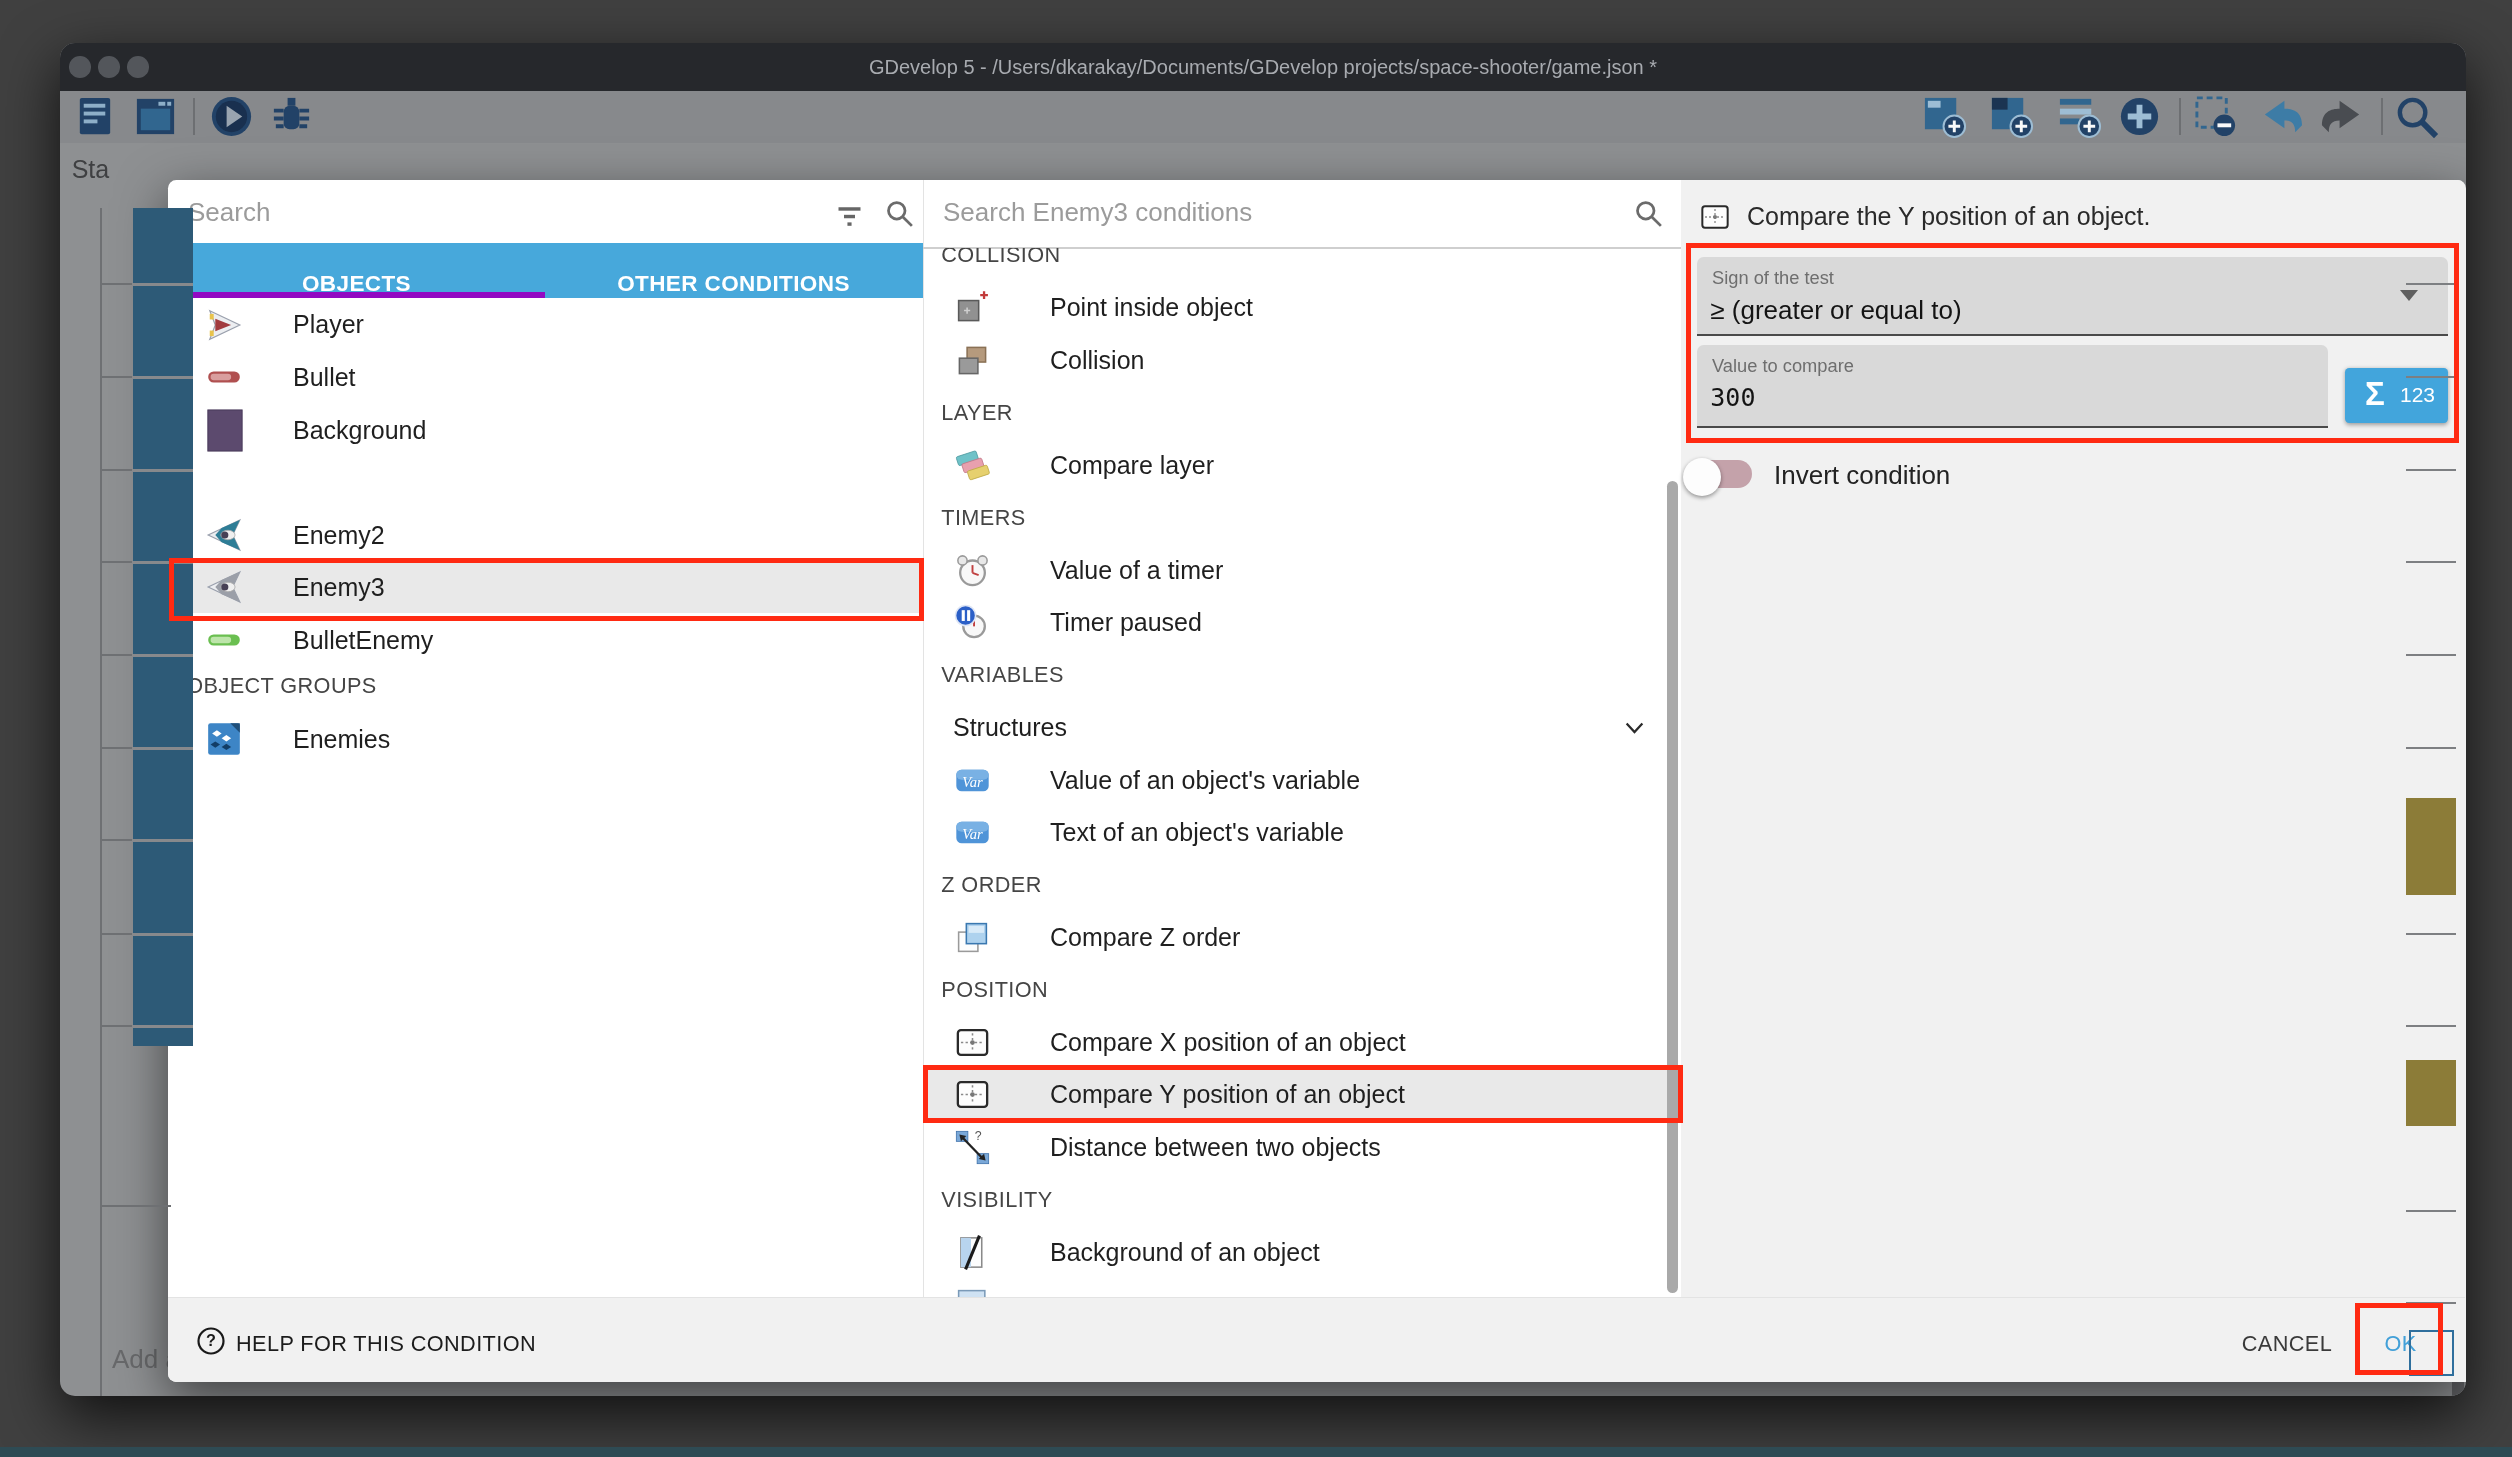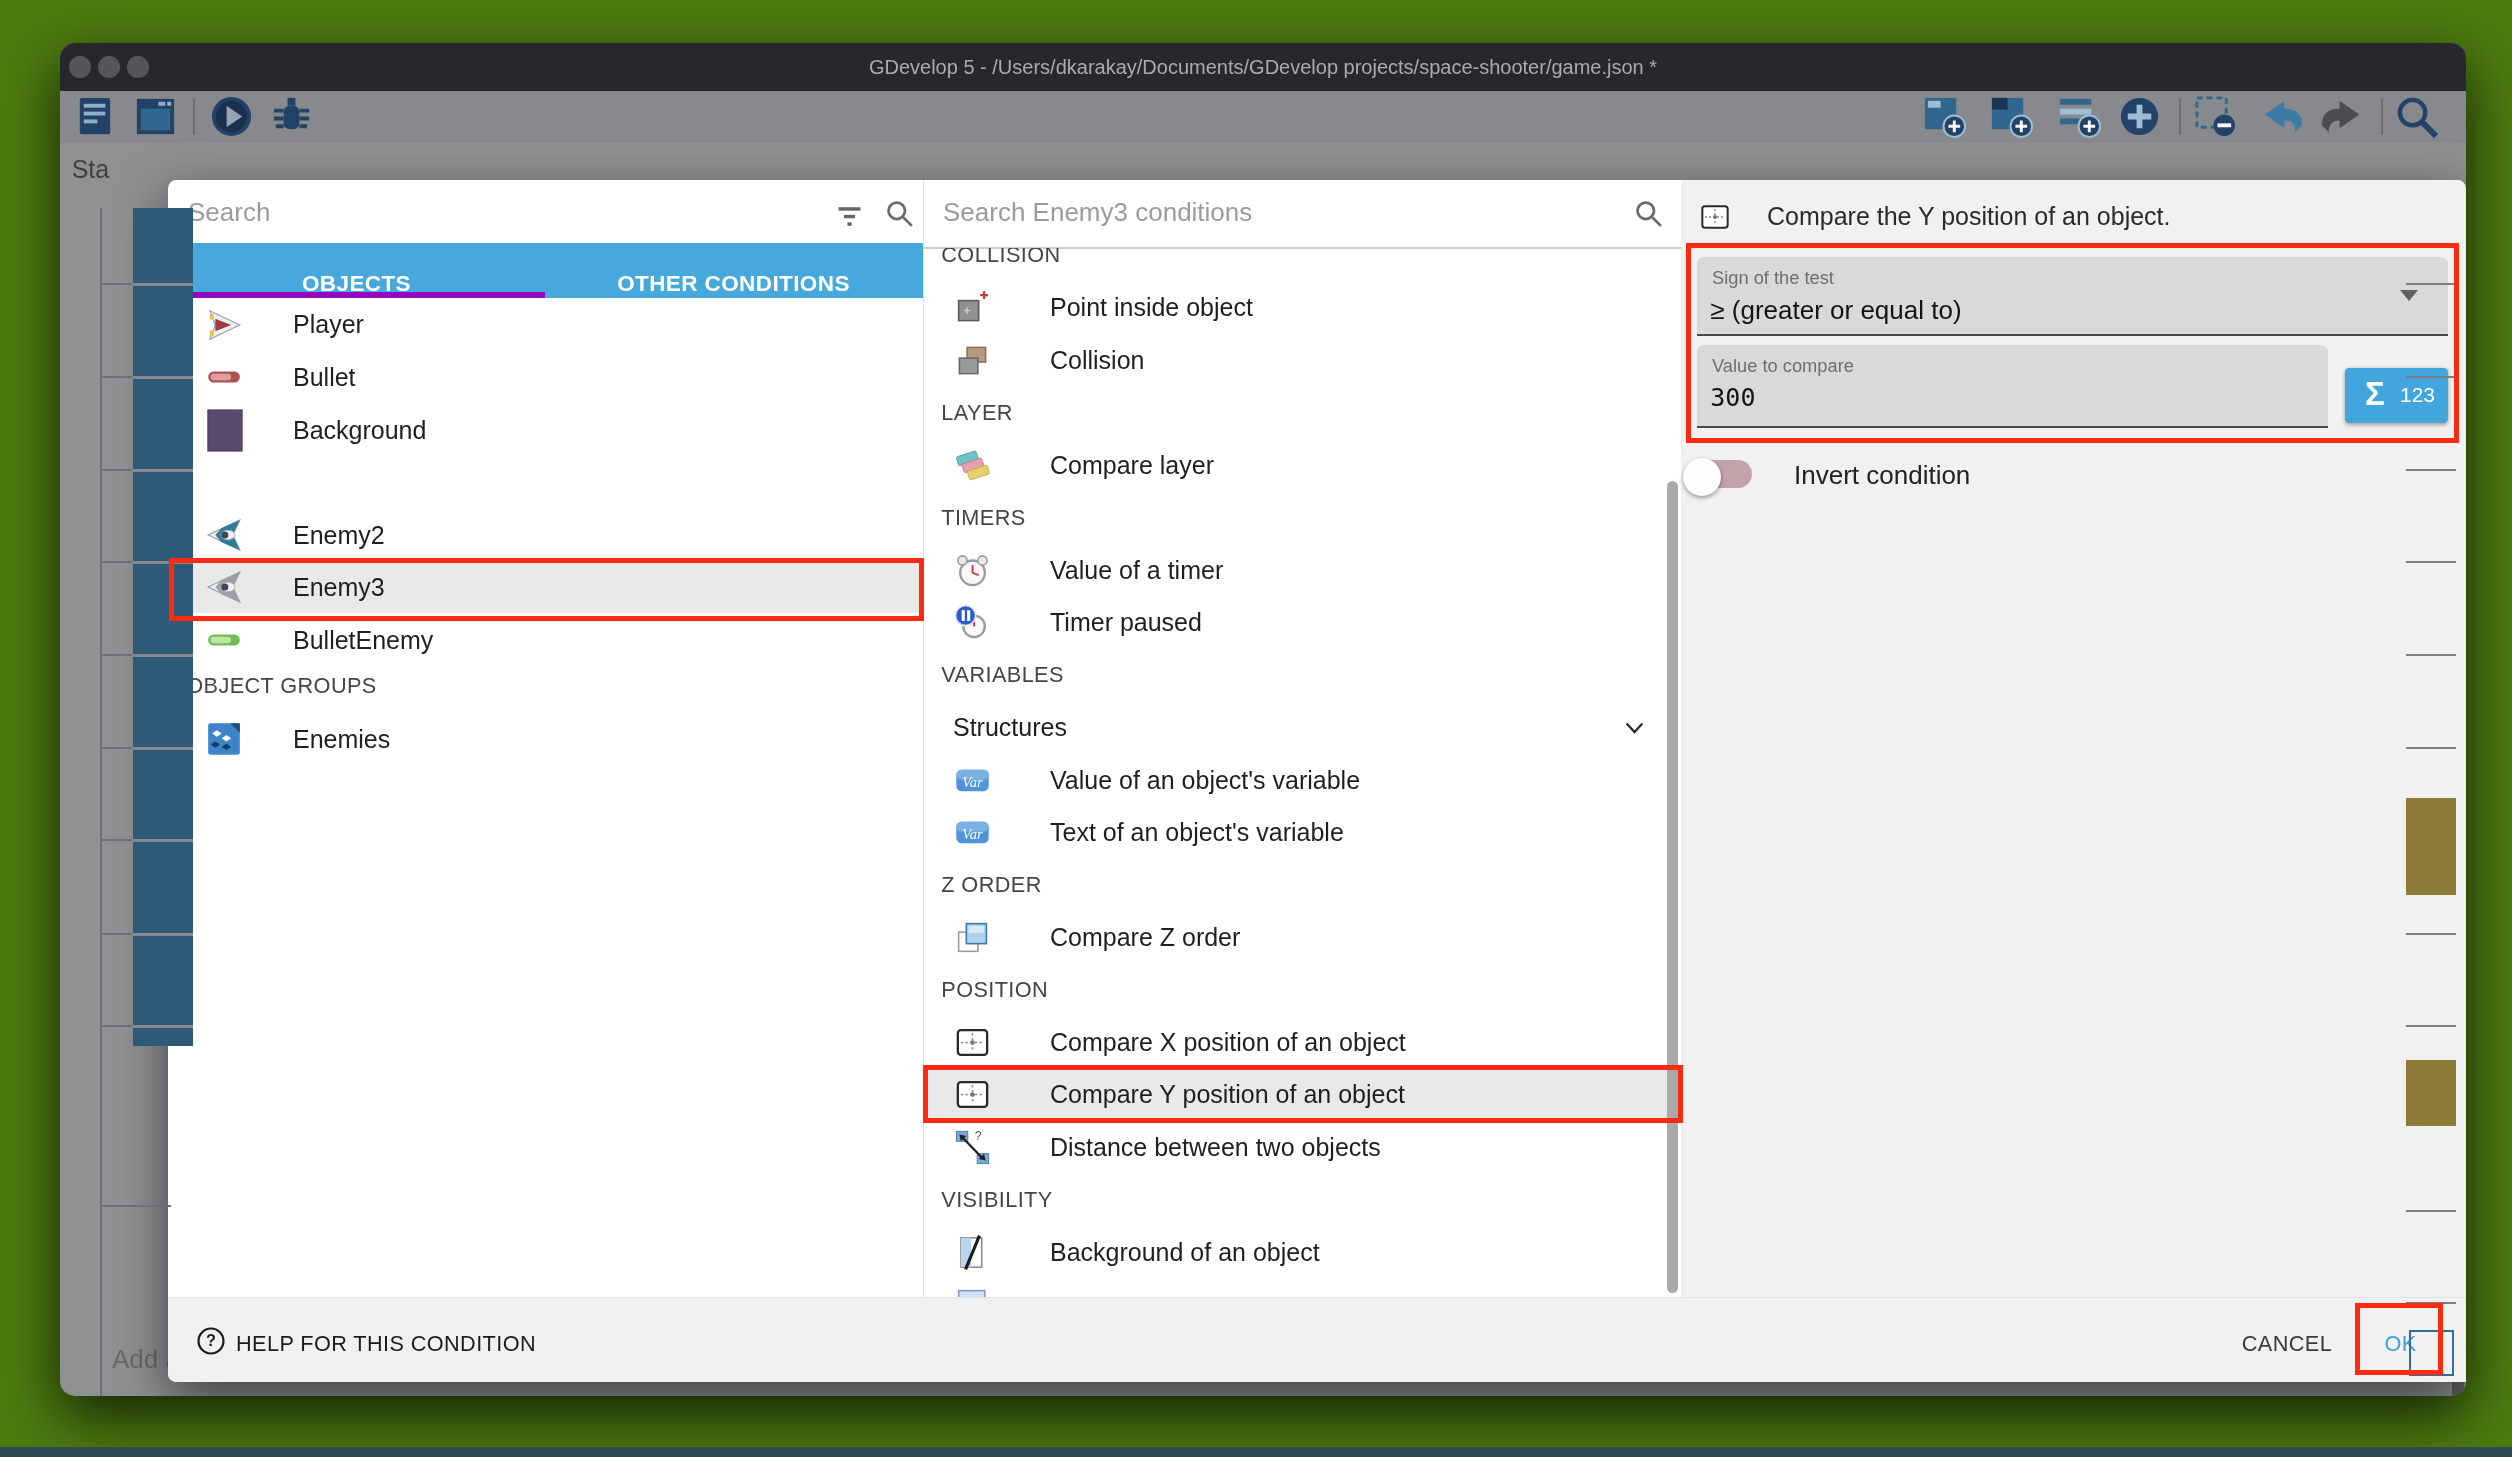--- a/index.html
+++ b/index.html
@@ -1,19 +1,19 @@
 <!DOCTYPE html>
 <html style="font-size:13.3px"><head>
 <meta charset="utf-8">
 <style>
   * { margin:0; padding:0; box-sizing:border-box; }
   html,body { width:2512px; height:1458px; background:#000; overflow:hidden;
               font-family:"Liberation Sans", sans-serif; }
   .abs { position:absolute; }
-  #root { position:relative; width:2512px; height:1458px; background:#4d7c0f; }
+  #root { position:relative; width:2512px; height:1458px; background:#404040; }
   #teal-strip { left:0; top:1447px; width:2512px; height:10.8px; background:#2e4b54; }
   #window { left:60px; top:43px; width:2406px; height:1353px; background:#8e9092;
             border-radius:15px; overflow:hidden; box-shadow:0 20px 58px rgba(0,0,0,.75); }
   #titlebar { left:0; top:0; width:2406px; height:48px; background:#26282c; }
   .tl { top:13.3px; width:21.7px; height:21.7px; border-radius:50%; background:#53565b; }
   #title-text { left:0; top:0; width:2406px; height:48px; line-height:48px; text-align:center;
                 color:#a8abb0; font-size:20px; }
   #toolbar { left:0; top:48px; width:2406px; height:52px; background:#87898c; }
   #sta-label { left:11.7px; top:112px; color:#3f4042; font-size:25px; }
   .hint { color:#68696b; font-size:26px; }
@@ -41,21 +41,21 @@
   .field-value { position:absolute; left:13.3px; top:38px; font-size:26px; color:#141414; white-space:nowrap; }
   #sigma-btn { left:2177px; top:188px; width:103px; height:55px; background:#42a5dc; border-radius:4.2px;
                box-shadow:0 1.7px 4.2px rgba(0,0,0,.35); color:#fff; }
   #toggle-track { left:1529px; top:280px; width:55px; height:28px; border-radius:14px; background:#c4a2aa; }
   #toggle-knob { left:1515px; top:278px; width:38px; height:38px; border-radius:50%; background:#fdfdfd;
                  box-shadow:0 1.7px 4.2px rgba(0,0,0,.4); }
   #footer { left:0; top:1117px; width:2297px; height:85px; background:#f1f1f1;
             border-top:0.8px solid #e3e3e3; border-radius:0 0 8.3px 8.3px; }
   .foot-text { font-size:21.7px; letter-spacing:0.4px; }
   .ann { border:5.8px solid #ff2a12; pointer-events:none; z-index:60; }
-  .nowrap { white-space:nowrap;margin-left:20px; }
+  .nowrap { white-space:nowrap; }
 </style>
 </head>
 <body>
 
 <div id="root">
 
   <div class="abs" id="window">
 
     <div class="abs" id="titlebar">
       <div class="abs tl" style="left:9.2px"></div>

